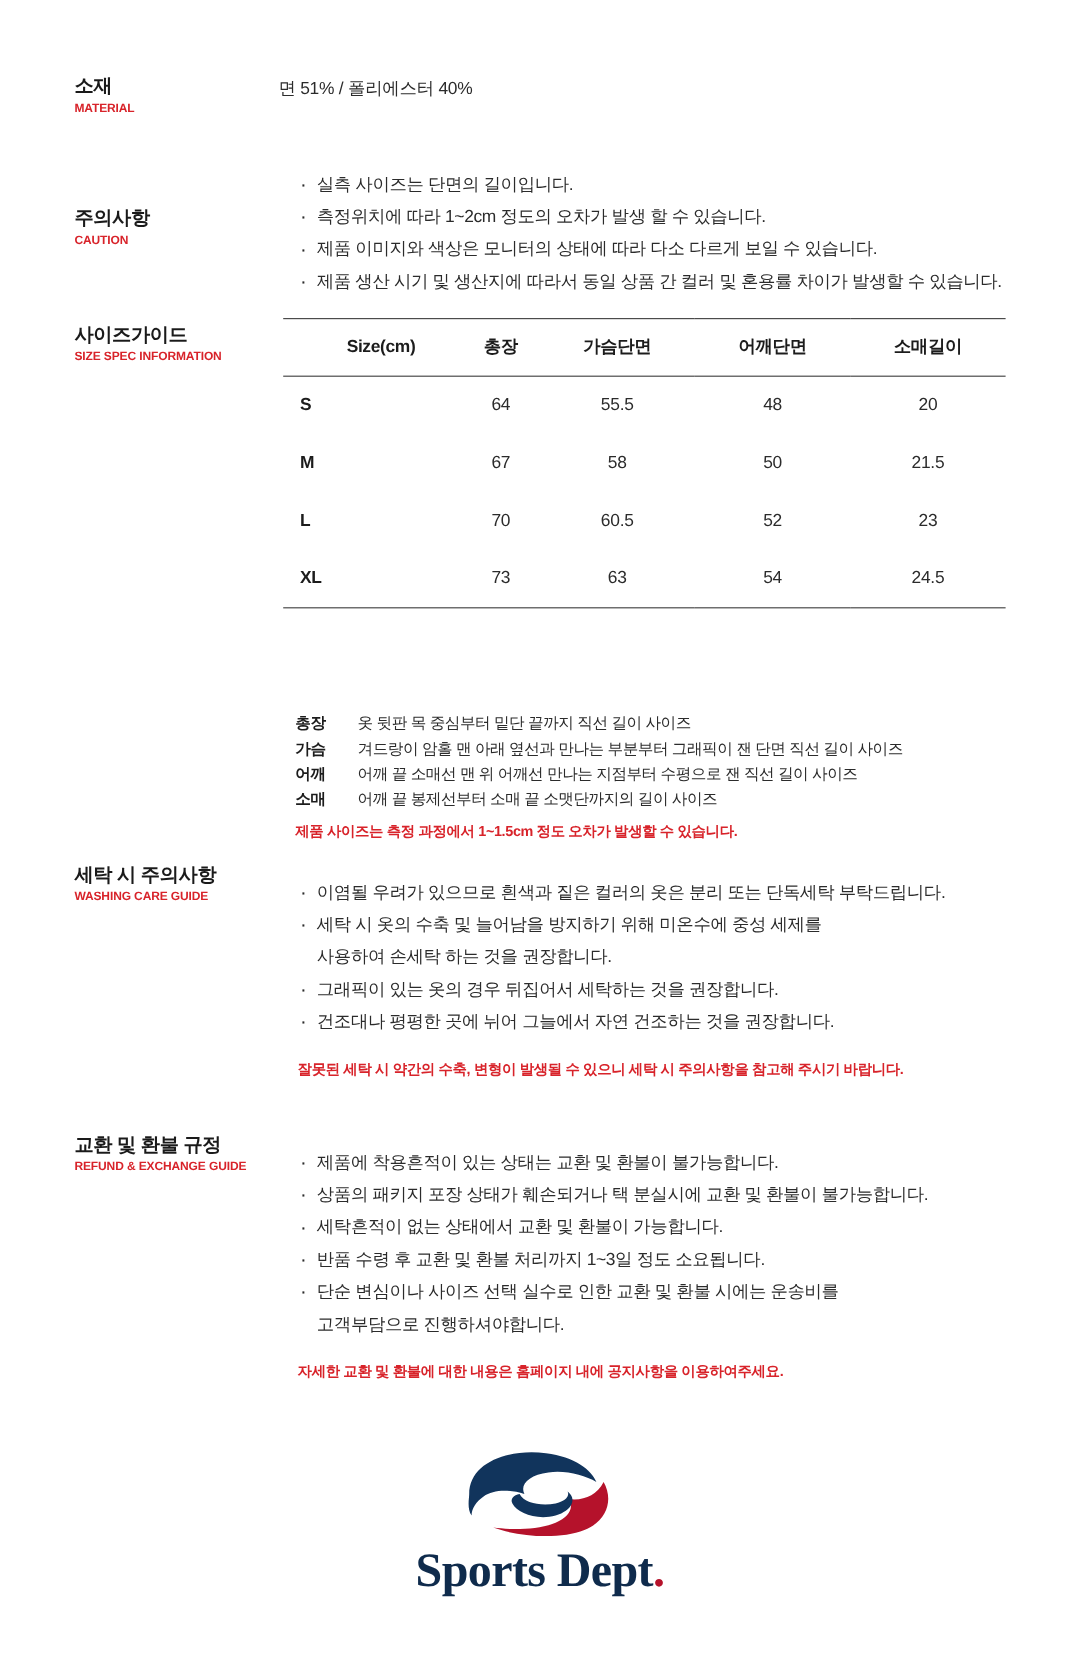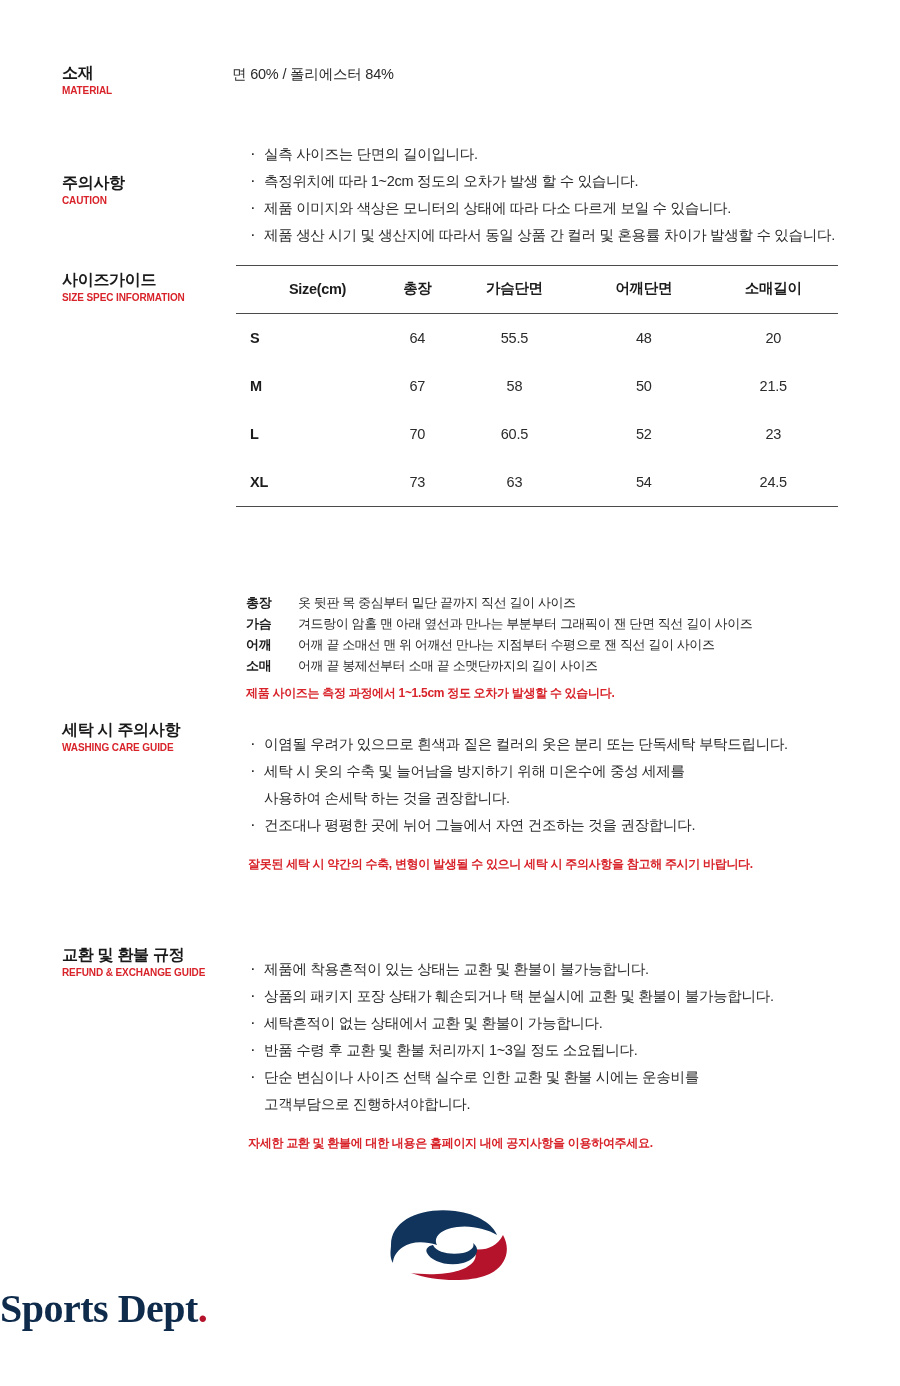--- a/index.html
+++ b/index.html
@@ -169,20 +169,21 @@
     letter-spacing: -0.3px;
     margin-top: 9px;
   }
 
   
   .logo-wrap {
     position: absolute;
     left: 0;
     top: 1205px;
     width: 900px;
+    text-align: center;
   }
   .logo-mark {
     width: 150px;
     height: 78px;
     margin: 0 auto;
     display: block;
   }
   .logo-text {
     font-family: "Liberation Serif", serif;
     font-size: 40px;
@@ -199,21 +200,21 @@
 <body>
 
 <div class="page">
 
   <div class="section" style="top:55px;left:0;width:900px;height:50px;">
     <div class="sec-label" style="top:8px;">
       <div class="ko">소재</div>
       <div class="en">MATERIAL</div>
     </div>
     <div class="sec-body" style="top:8px;width:620px;">
-      <div class="plain-line">면 60% / 폴리에스터 84%</div>
+      <div class="plain-line">면 51% / 폴리에스터 40%</div>
     </div>
   </div>
 
   <div class="section" style="top:125px;left:0;width:900px;height:130px;">
     <div class="sec-label" style="top:0;margin-top:48px;">
       <div class="ko">주의사항</div>
       <div class="en">CAUTION</div>
     </div>
     <div class="sec-body" style="top:0;width:640px;">
       <ul class="bullets">
@@ -299,20 +300,21 @@
   <div class="section" style="top:715px;left:0;width:900px;height:170px;">
     <div class="sec-label" style="top:5px;">
       <div class="ko">세탁 시 주의사항</div>
       <div class="en">WASHING CARE GUIDE</div>
     </div>
     <div class="sec-body" style="top:0;width:640px;">
       <ul class="bullets">
         <li>이염될 우려가 있으므로 흰색과 짙은 컬러의 옷은 분리 또는 단독세탁 부탁드립니다.</li>
         <li>세탁 시 옷의 수축 및 늘어남을 방지하기 위해 미온수에 중성 세제를
 사용하여 손세탁 하는 것을 권장합니다.</li>
+        <li>그래픽이 있는 옷의 경우 뒤집어서 세탁하는 것을 권장합니다.</li>
         <li>건조대나 평평한 곳에 뉘어 그늘에서 자연 건조하는 것을 권장합니다.</li>
       </ul>
       <div class="note-red">잘못된 세탁 시 약간의 수축, 변형이 발생될 수 있으니 세탁 시 주의사항을 참고해 주시기 바랍니다.</div>
     </div>
   </div>
 
   <div class="section" style="top:940px;left:0;width:900px;height:210px;">
     <div class="sec-label" style="top:5px;">
       <div class="ko">교환 및 환불 규정</div>
       <div class="en">REFUND &amp; EXCHANGE GUIDE</div>

